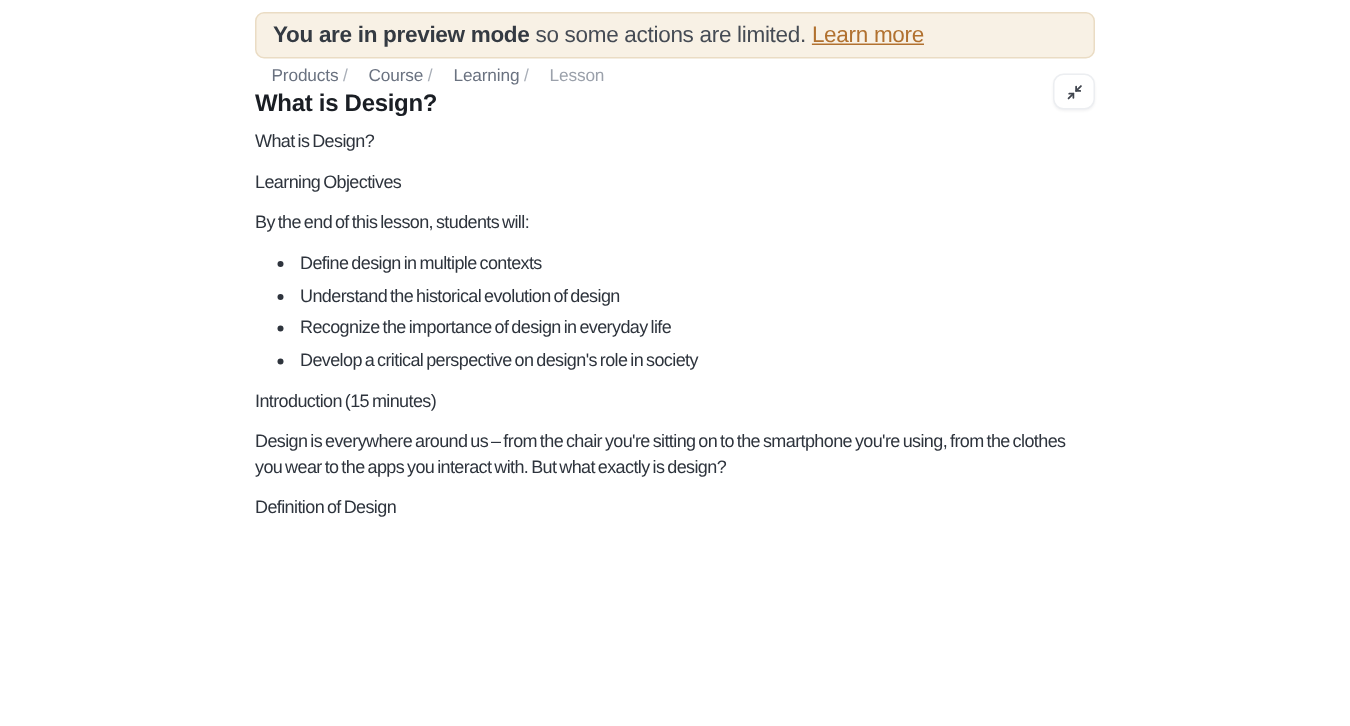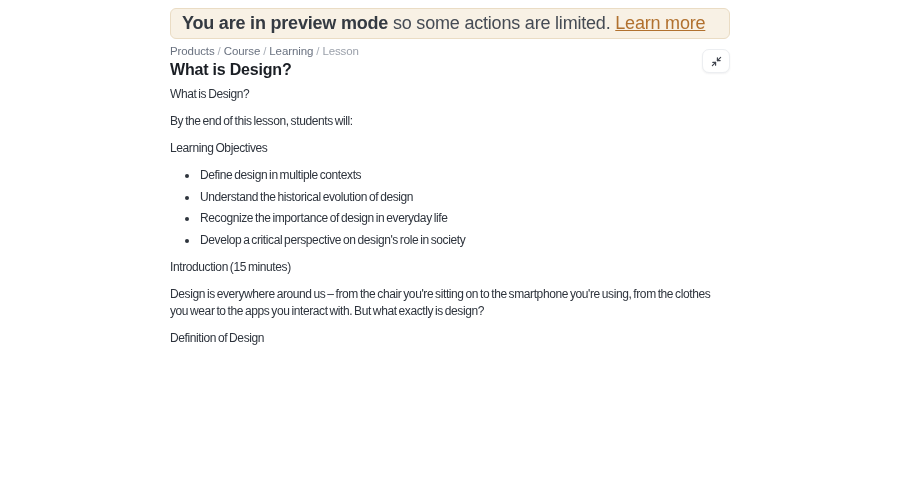--- a/index.html
+++ b/index.html
@@ -10,32 +10,32 @@
     font-family: "Liberation Sans", "DejaVu Sans", sans-serif;
     color: #2e343d;
   }
   .container { width: 560px; margin: 0 auto; position: relative; padding-top: 8px; }
 
   .banner {
     background: #f8f1e5;
     border: 1px solid #eadcc4;
     border-radius: 6px;
     padding: 7px 11px;
-    font-size: 18px;
+    font-size: 15px;
     letter-spacing: -0.2px;
     line-height: 15px;
     color: #454b54;
   }
   .banner .em { font-weight: bold; color: #343a42; }
   .banner a { color: #b1712f; text-decoration: underline; cursor: pointer; }
 
   .header { margin-top: 6px; }
   .breadcrumb { font-size: 11.5px; line-height: 13px; letter-spacing: -0.1px; color: #6a7280; }
   .breadcrumb .sep { color: #a8aeb7; margin: 0 3px; }
-  .breadcrumb .crumb { cursor: pointer; }
+  .breadcrumb .crumb { cursor: pointer; margin-left: 11px; }
   .breadcrumb .crumb.current { color: #9ba1ab; cursor: default; }
   .title {
     margin: 3px 0 0 0;
     font-size: 16px; line-height: 17px; font-weight: bold;
     letter-spacing: -0.2px; color: #1a1e24;
   }
 
   .collapse-btn {
     position: absolute; right: 0; top: 49px;
     width: 28px; height: 24px;
@@ -83,22 +83,22 @@
         <polyline points="4 14 10 14 10 20"></polyline>
         <line x1="10" y1="14" x2="3" y2="21"></line>
         <polyline points="20 10 14 10 14 4"></polyline>
         <line x1="14" y1="10" x2="21" y2="3"></line>
       </svg>
     </span>
   </button>
 
   <div class="content">
       <p>What is Design?</p>
+      <p>Learning Objectives</p>
       <p>By the end of this lesson, students will:</p>
-      <p>Learning Objectives</p>
       <ul>
         <li>Define design in multiple contexts</li>
         <li>Understand the historical evolution of design</li>
         <li>Recognize the importance of design in everyday life</li>
         <li>Develop a critical perspective on design's role in society</li>
       </ul>
       <p>Introduction (15 minutes)</p>
       <p>Design is everywhere around us – from the chair you're sitting on to the smartphone you're using, from the clothes you wear to the apps you interact with. But what exactly is design?</p>
       <p>Definition of Design</p>
     </div>

